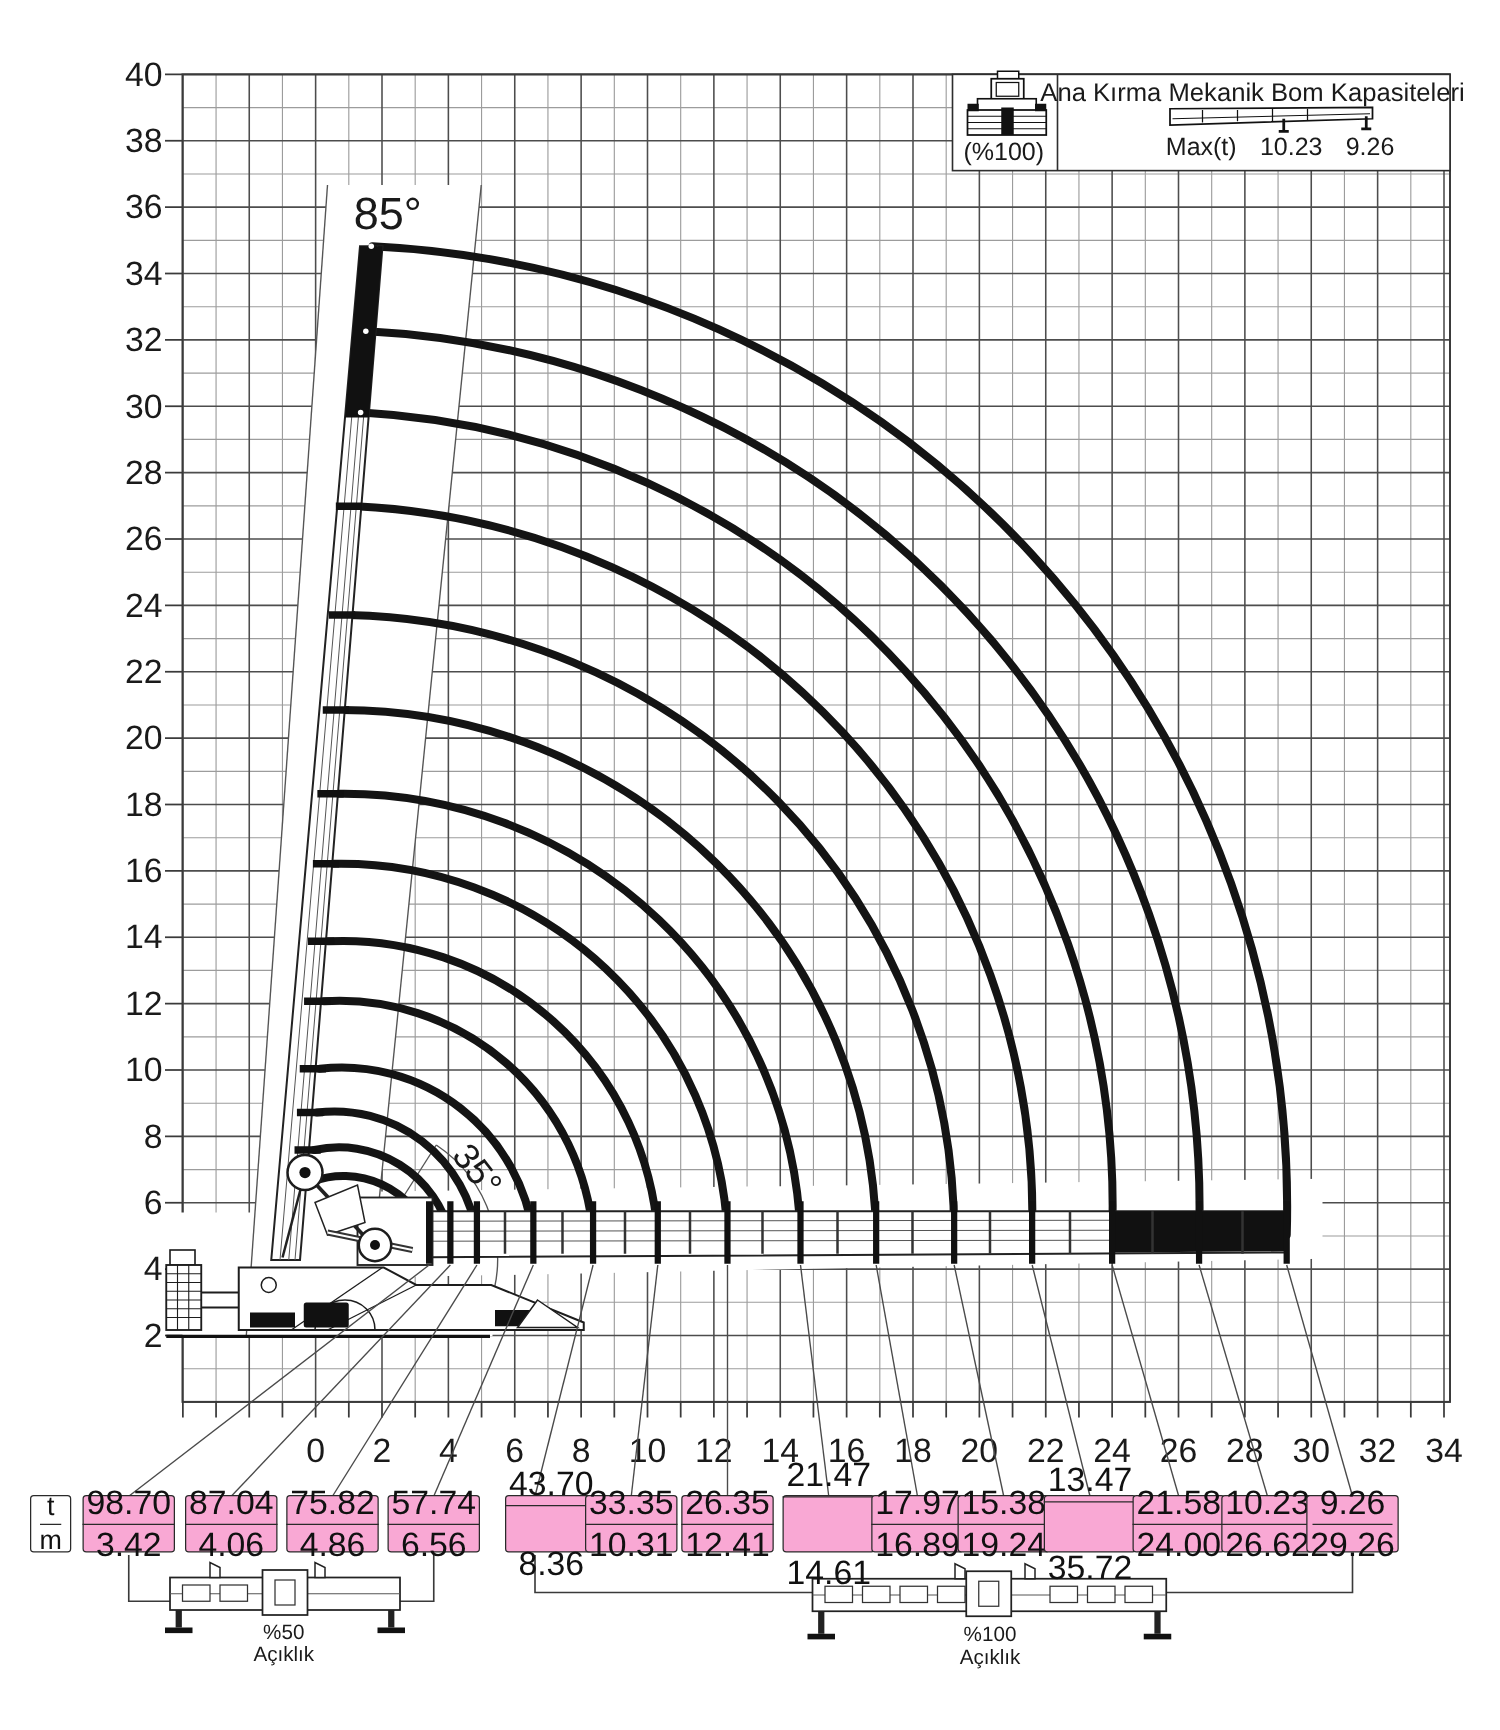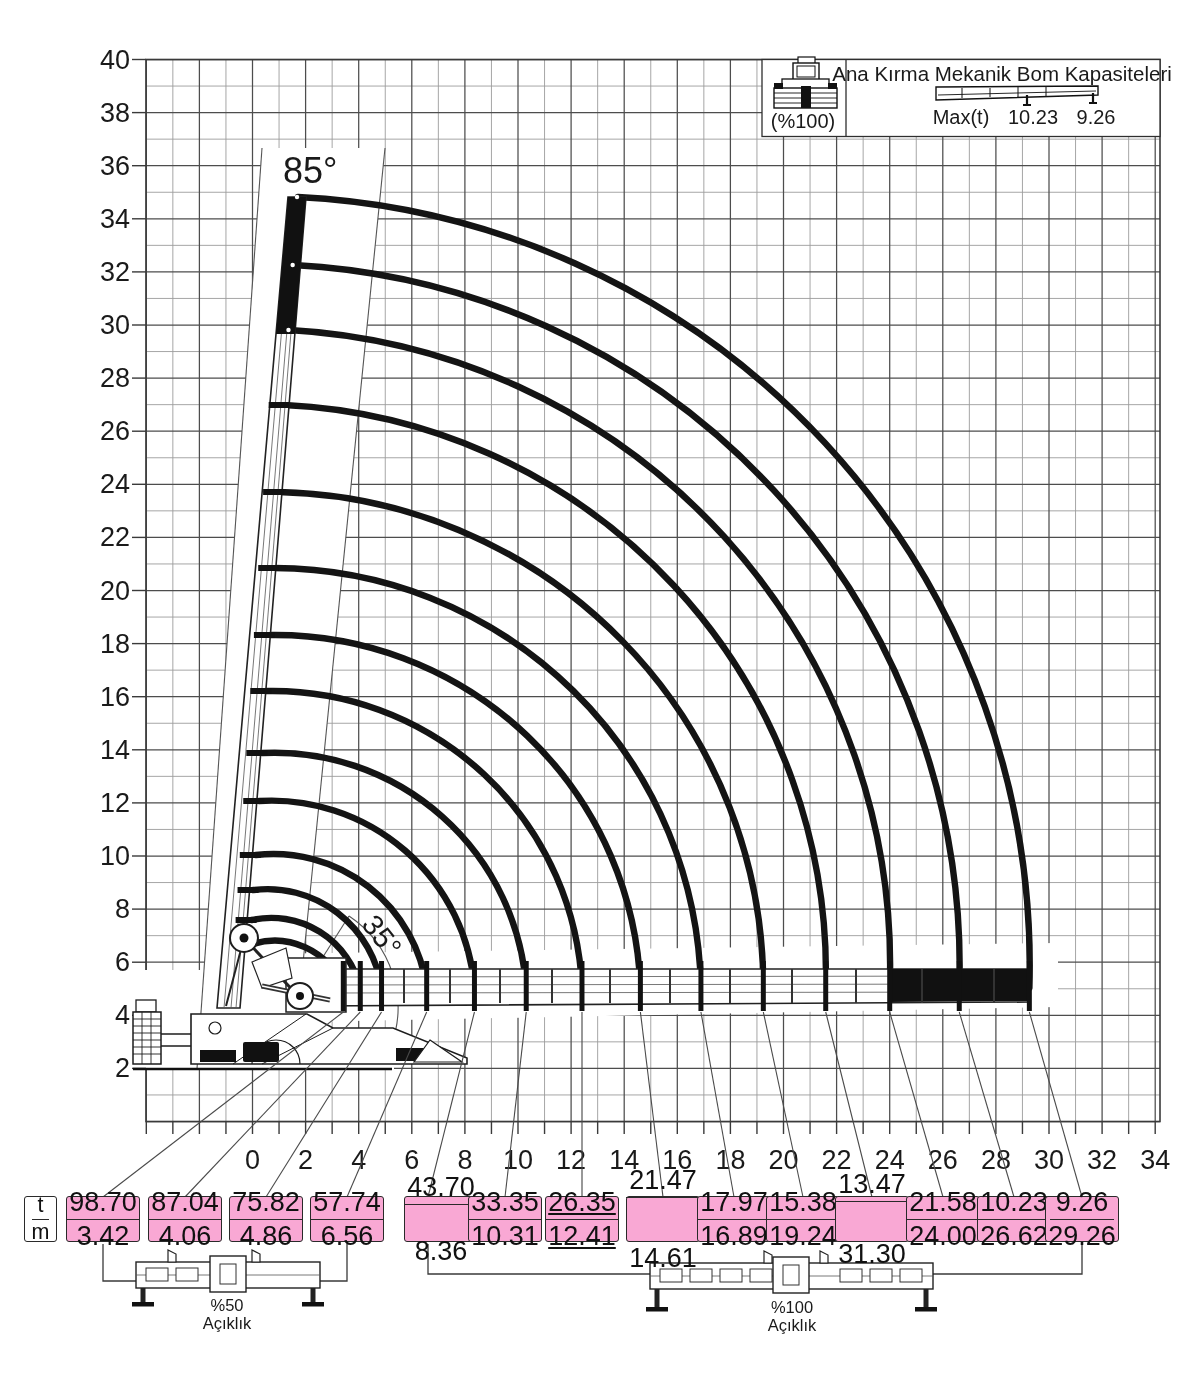--- a/index.html
+++ b/index.html
@@ -473,39 +473,39 @@
         <span class="mv">6.56</span>
       </div>
       <div class="cap-cell" style="left: 404px; top: 1196px; gap: 30px;">
         <span class="tv">43.70</span>
         <span class="mv">8.36</span>
       </div>
       <div class="cap-cell" style="left: 468px; top: 1196px;">
         <span class="tv">33.35</span>
         <span class="mv">10.31</span>
       </div>
-      <div class="cap-cell" style="left: 545px; top: 1196px; text-decoration: underline;">
+      <div class="cap-cell" style="left: 545px; top: 1196px;">
         <span class="tv">26.35</span>
         <span class="mv">12.41</span>
       </div>
       <div class="cap-cell" style="left: 626px; top: 1196px; gap: 44px;">
         <span class="tv">21.47</span>
         <span class="mv">14.61</span>
       </div>
       <div class="cap-cell" style="left: 697px; top: 1196px;">
         <span class="tv">17.97</span>
         <span class="mv">16.89</span>
       </div>
       <div class="cap-cell" style="left: 766px; top: 1196px;">
         <span class="tv">15.38</span>
         <span class="mv">19.24</span>
       </div>
       <div class="cap-cell" style="left: 835px; top: 1196px; gap: 36px;">
         <span class="tv">13.47</span>
-        <span class="mv">31.30</span>
+        <span class="mv">35.72</span>
       </div>
       <div class="cap-cell" style="left: 906px; top: 1196px;">
         <span class="tv">21.58</span>
         <span class="mv">24.00</span>
       </div>
       <div class="cap-cell" style="left: 977px; top: 1196px;">
         <span class="tv">10.23</span>
         <span class="mv">26.62</span>
       </div>
       <div class="cap-cell" style="left: 1045px; top: 1196px;">

